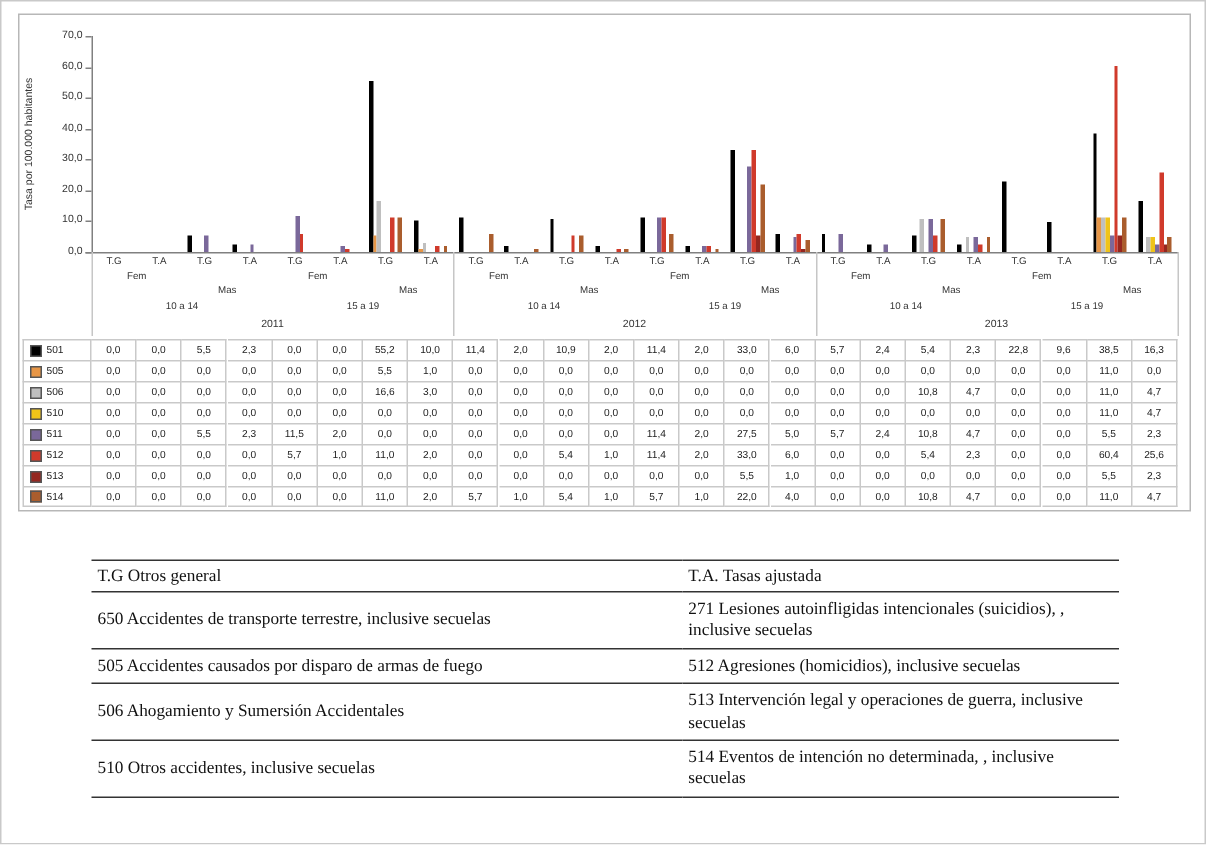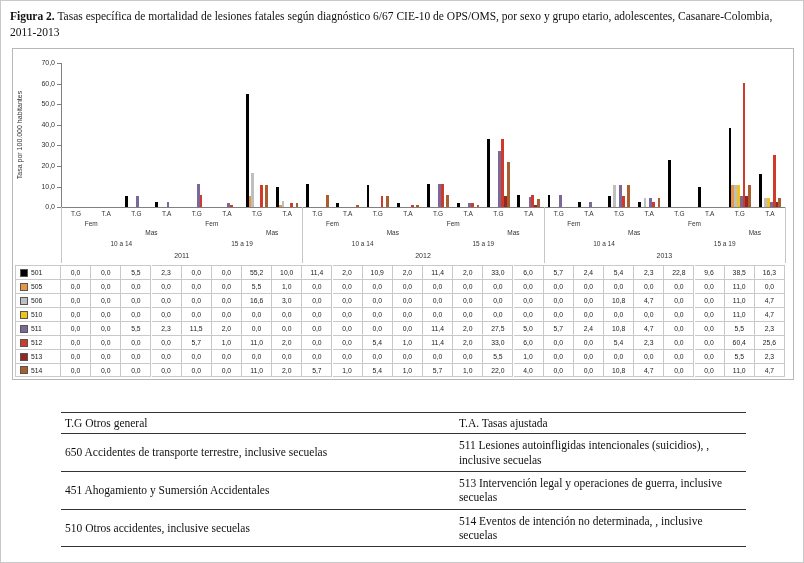--- a/index.html
+++ b/index.html
@@ -50,21 +50,20 @@
   }
   .footer td{
     border-bottom:1px solid #333;padding:4px 4px;vertical-align:middle;line-height:1.25;
   }
 </style>
 </head>
 <body>
 
 <div class="page">
 
-  <p class="caption"><span class="b">Figura 2.</span><span> Tasas específica de mortalidad de lesiones fatales según diagnóstico 6/67 CIE-10 de OPS/OMS, por sexo y grupo etario, adolescentes, Casanare-Colombia, 2011-2013</span></p>
 
   <div class="chart-frame" id="chartFrame">
     <div class="ytitle">Tasa por 100.000 habitantes</div>
   <div class="ylab" style="left: 12px; top: 10px; width: 30px;">70,0</div>
       <div class="tick" style="left: 44px; top: 14px; width: 4px; height: 1px;"></div>
       <div class="ylab" style="left: 12px; top: 30.5714px; width: 30px;">60,0</div>
       <div class="tick" style="left: 44px; top: 34.5714px; width: 4px; height: 1px;"></div>
       <div class="ylab" style="left: 12px; top: 51.1429px; width: 30px;">50,0</div>
       <div class="tick" style="left: 44px; top: 55.1429px; width: 4px; height: 1px;"></div>
       <div class="ylab" style="left: 12px; top: 71.7143px; width: 30px;">40,0</div>
@@ -438,24 +437,28 @@
       </colgroup>
     <thead>
       <tr>
         <th>T.G Otros general</th>
         <th>T.A. Tasas ajustada</th>
       </tr>
     </thead>
     <tbody id="footerBody">
         <tr>
           <td>650 Accidentes de transporte terrestre, inclusive secuelas</td>
-          <td>511 Lesiones autoinfligidas intencionales (suicidios), , inclusive secuelas</td>
+          <td>271 Lesiones autoinfligidas intencionales (suicidios), , inclusive secuelas</td>
         </tr>
         <tr>
-          <td>451 Ahogamiento y Sumersión Accidentales</td>
+          <td>505 Accidentes causados por disparo de armas de fuego</td>
+          <td>512 Agresiones (homicidios), inclusive secuelas</td>
+        </tr>
+        <tr>
+          <td>506 Ahogamiento y Sumersión Accidentales</td>
           <td>513 Intervención legal y operaciones de guerra, inclusive secuelas</td>
         </tr>
         <tr>
           <td>510 Otros accidentes, inclusive secuelas</td>
           <td>514 Eventos de intención no determinada, , inclusive secuelas</td>
         </tr>
       </tbody>
   </table>
 
 </div>

